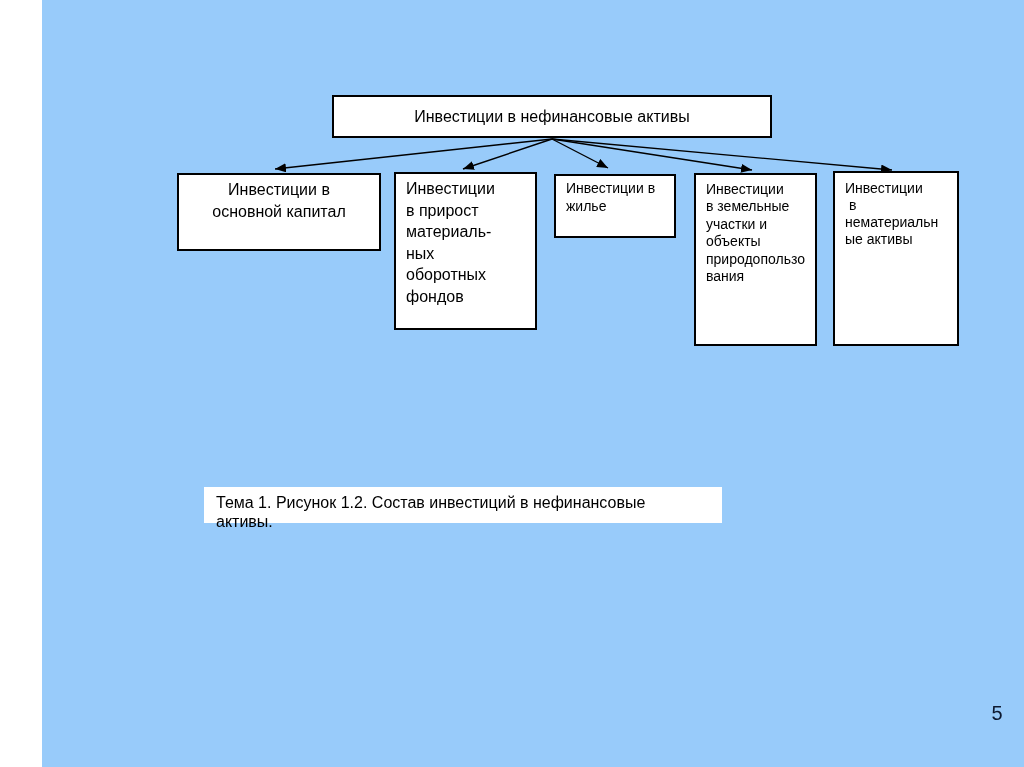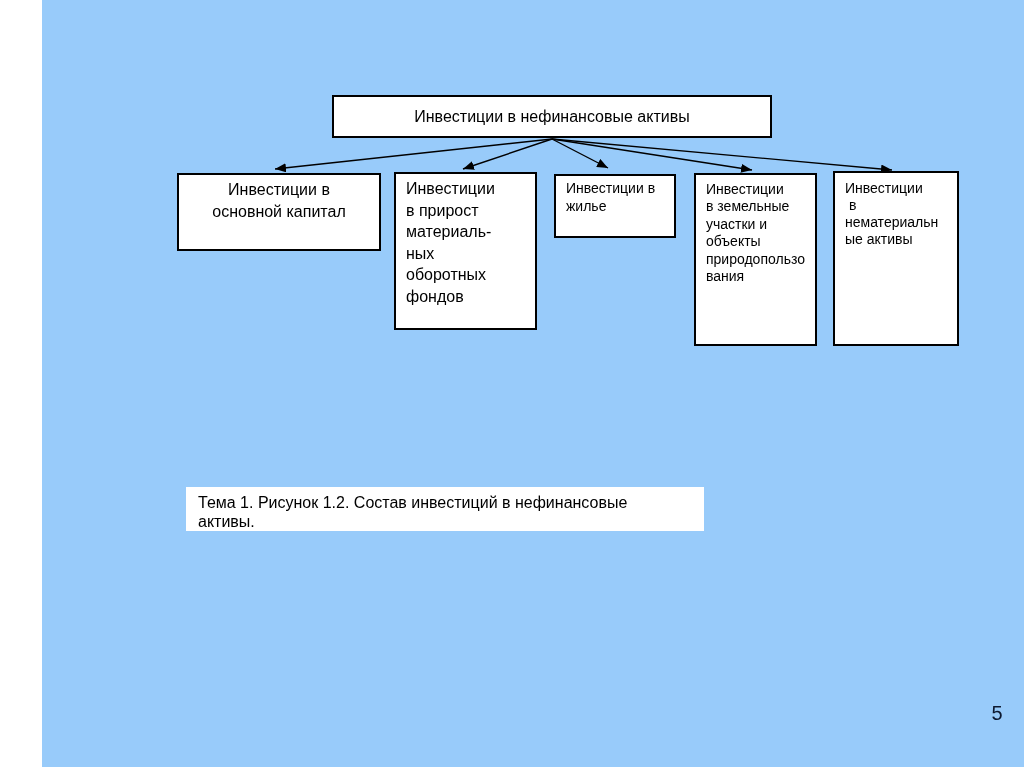--- a/index.html
+++ b/index.html
@@ -60,21 +60,21 @@
     font-size: 14px; line-height: 17.4px;
     padding: 6px 2px 0 10px;
   }
   .box-b5 {
     left: 791px; top: 171px; width: 126px; height: 175px;
     font-size: 14px; line-height: 17px;
     padding: 7px 2px 0 10px;
   }
   .caption-box {
     position: absolute;
-    left: 144px; top: 487px; width: 518px; height: 44px;
+    left: 162px; top: 487px; width: 518px; height: 36px;
     background: #ffffff;
     box-sizing: border-box;
     padding: 6px 8px 0 12px;
     font-size: 16px; line-height: 19px;
     z-index: 2;
   }
   .caption-box .label { white-space: pre-line; }
   .page-number {
     position: absolute;
     left: 940px; top: 702px; width: 30px;

